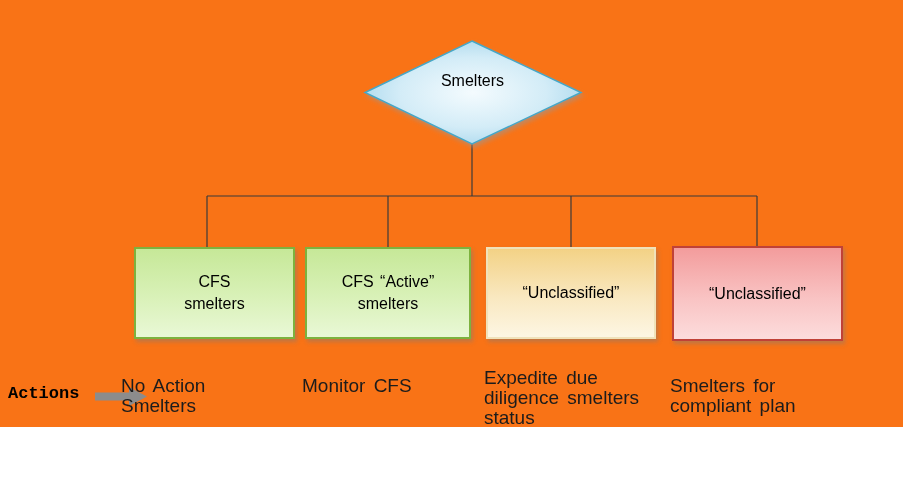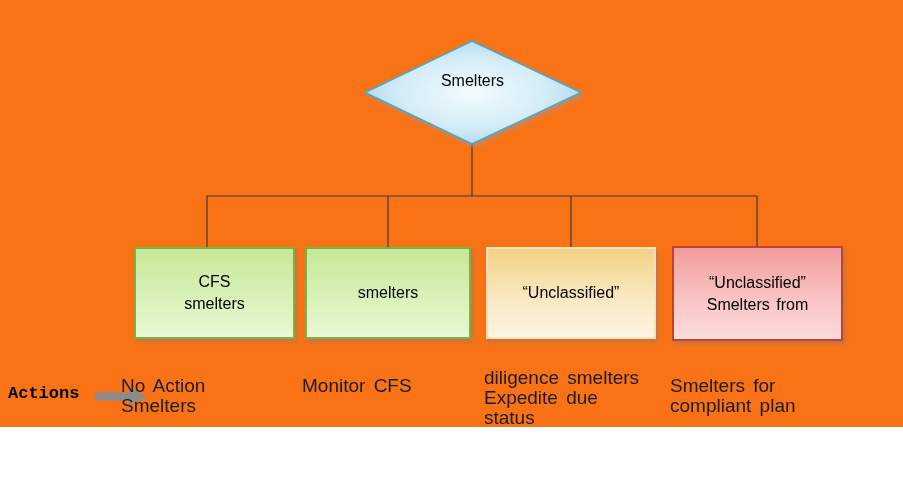--- a/index.html
+++ b/index.html
@@ -116,46 +116,46 @@
   <div class="diamond-label">
     <span>Smelters</span>
   </div>
 
   <div id="box-1" class="box box-green">
     <span>CFS</span>
     <span>smelters</span>
   </div>
 
   <div id="box-2" class="box box-green">
+    <span>CFS “Active”</span>
     <span>smelters</span>
   </div>
 
   <div id="box-3" class="box box-yellow">
     <span>“Unclassified”</span>
   </div>
 
   <div id="box-4" class="box box-red">
     <span>“Unclassified”</span>
-    <span>Smelters from</span>
   </div>
 
   <div class="actions-label">Actions</div>
 
   <div id="action-1" class="action-text">
     <span>No Action</span>
     <span>Smelters</span>
   </div>
 
   <div id="action-2" class="action-text">
     <span>Monitor CFS</span>
   </div>
 
   <div id="action-3" class="action-text">
+    <span>Expedite due</span>
     <span>diligence smelters</span>
-    <span>Expedite due</span>
     <span>status</span>
   </div>
 
   <div id="action-4" class="action-text">
     <span>Smelters for</span>
     <span>compliant plan</span>
   </div>
 
 </div>
 

